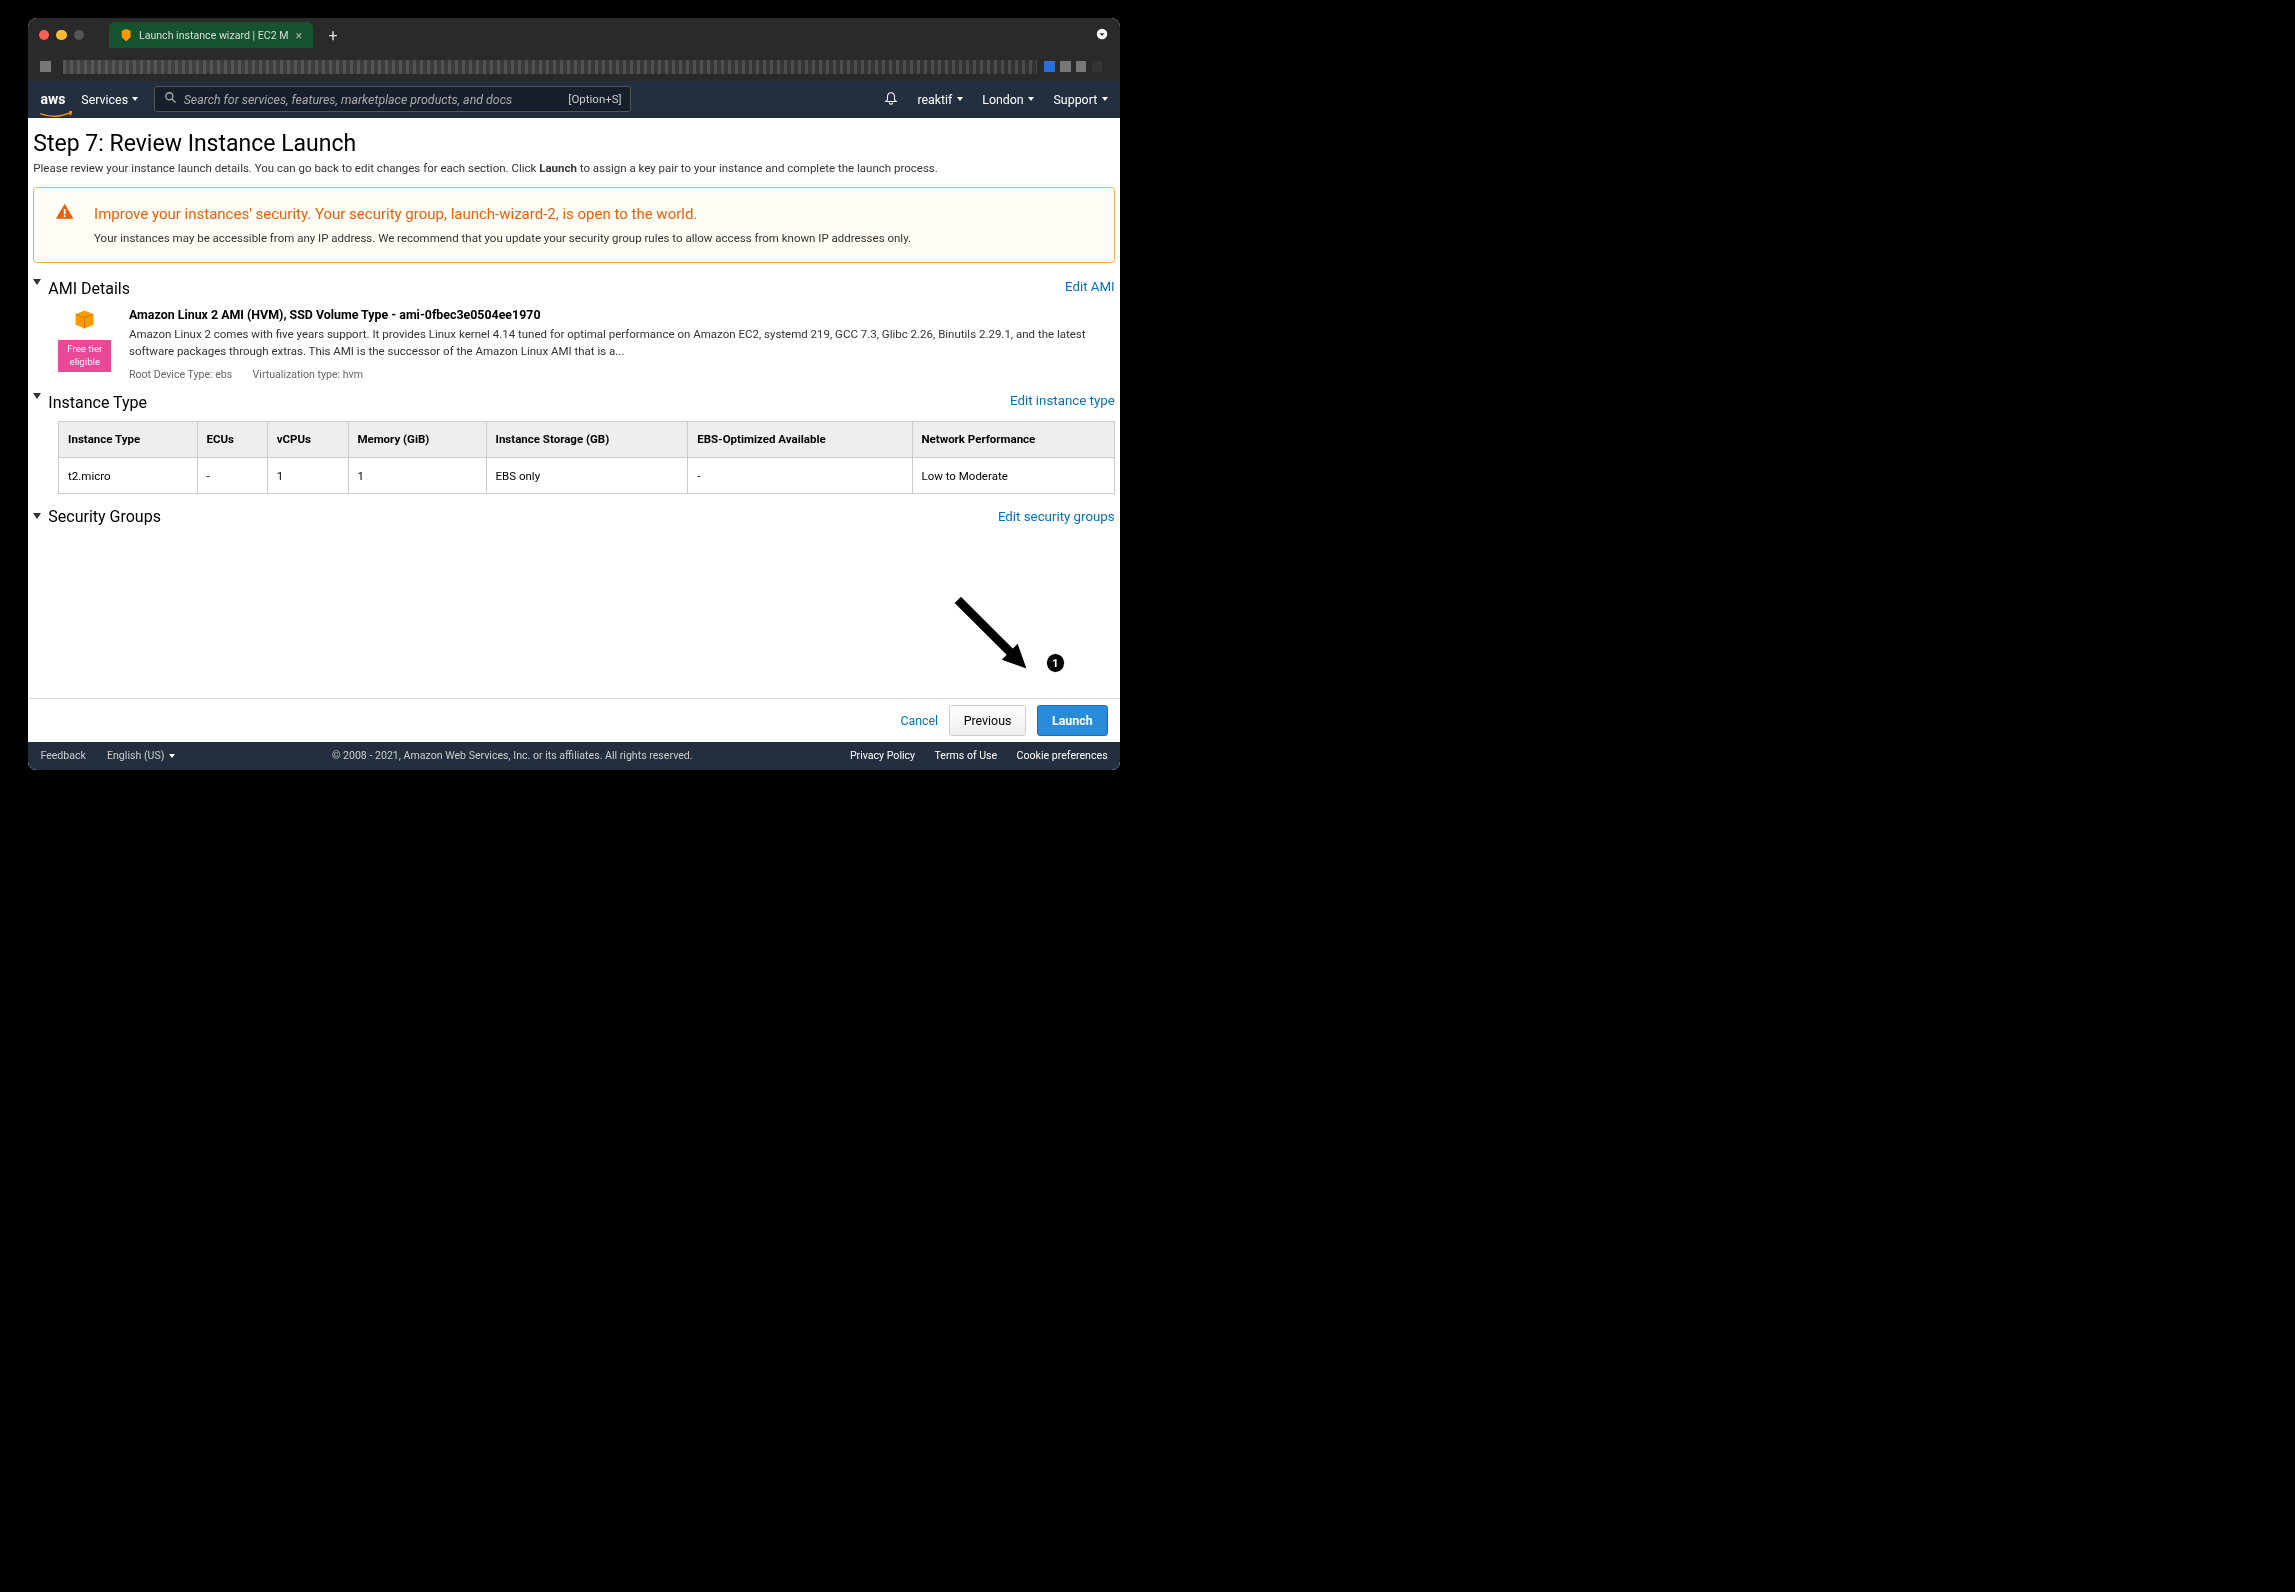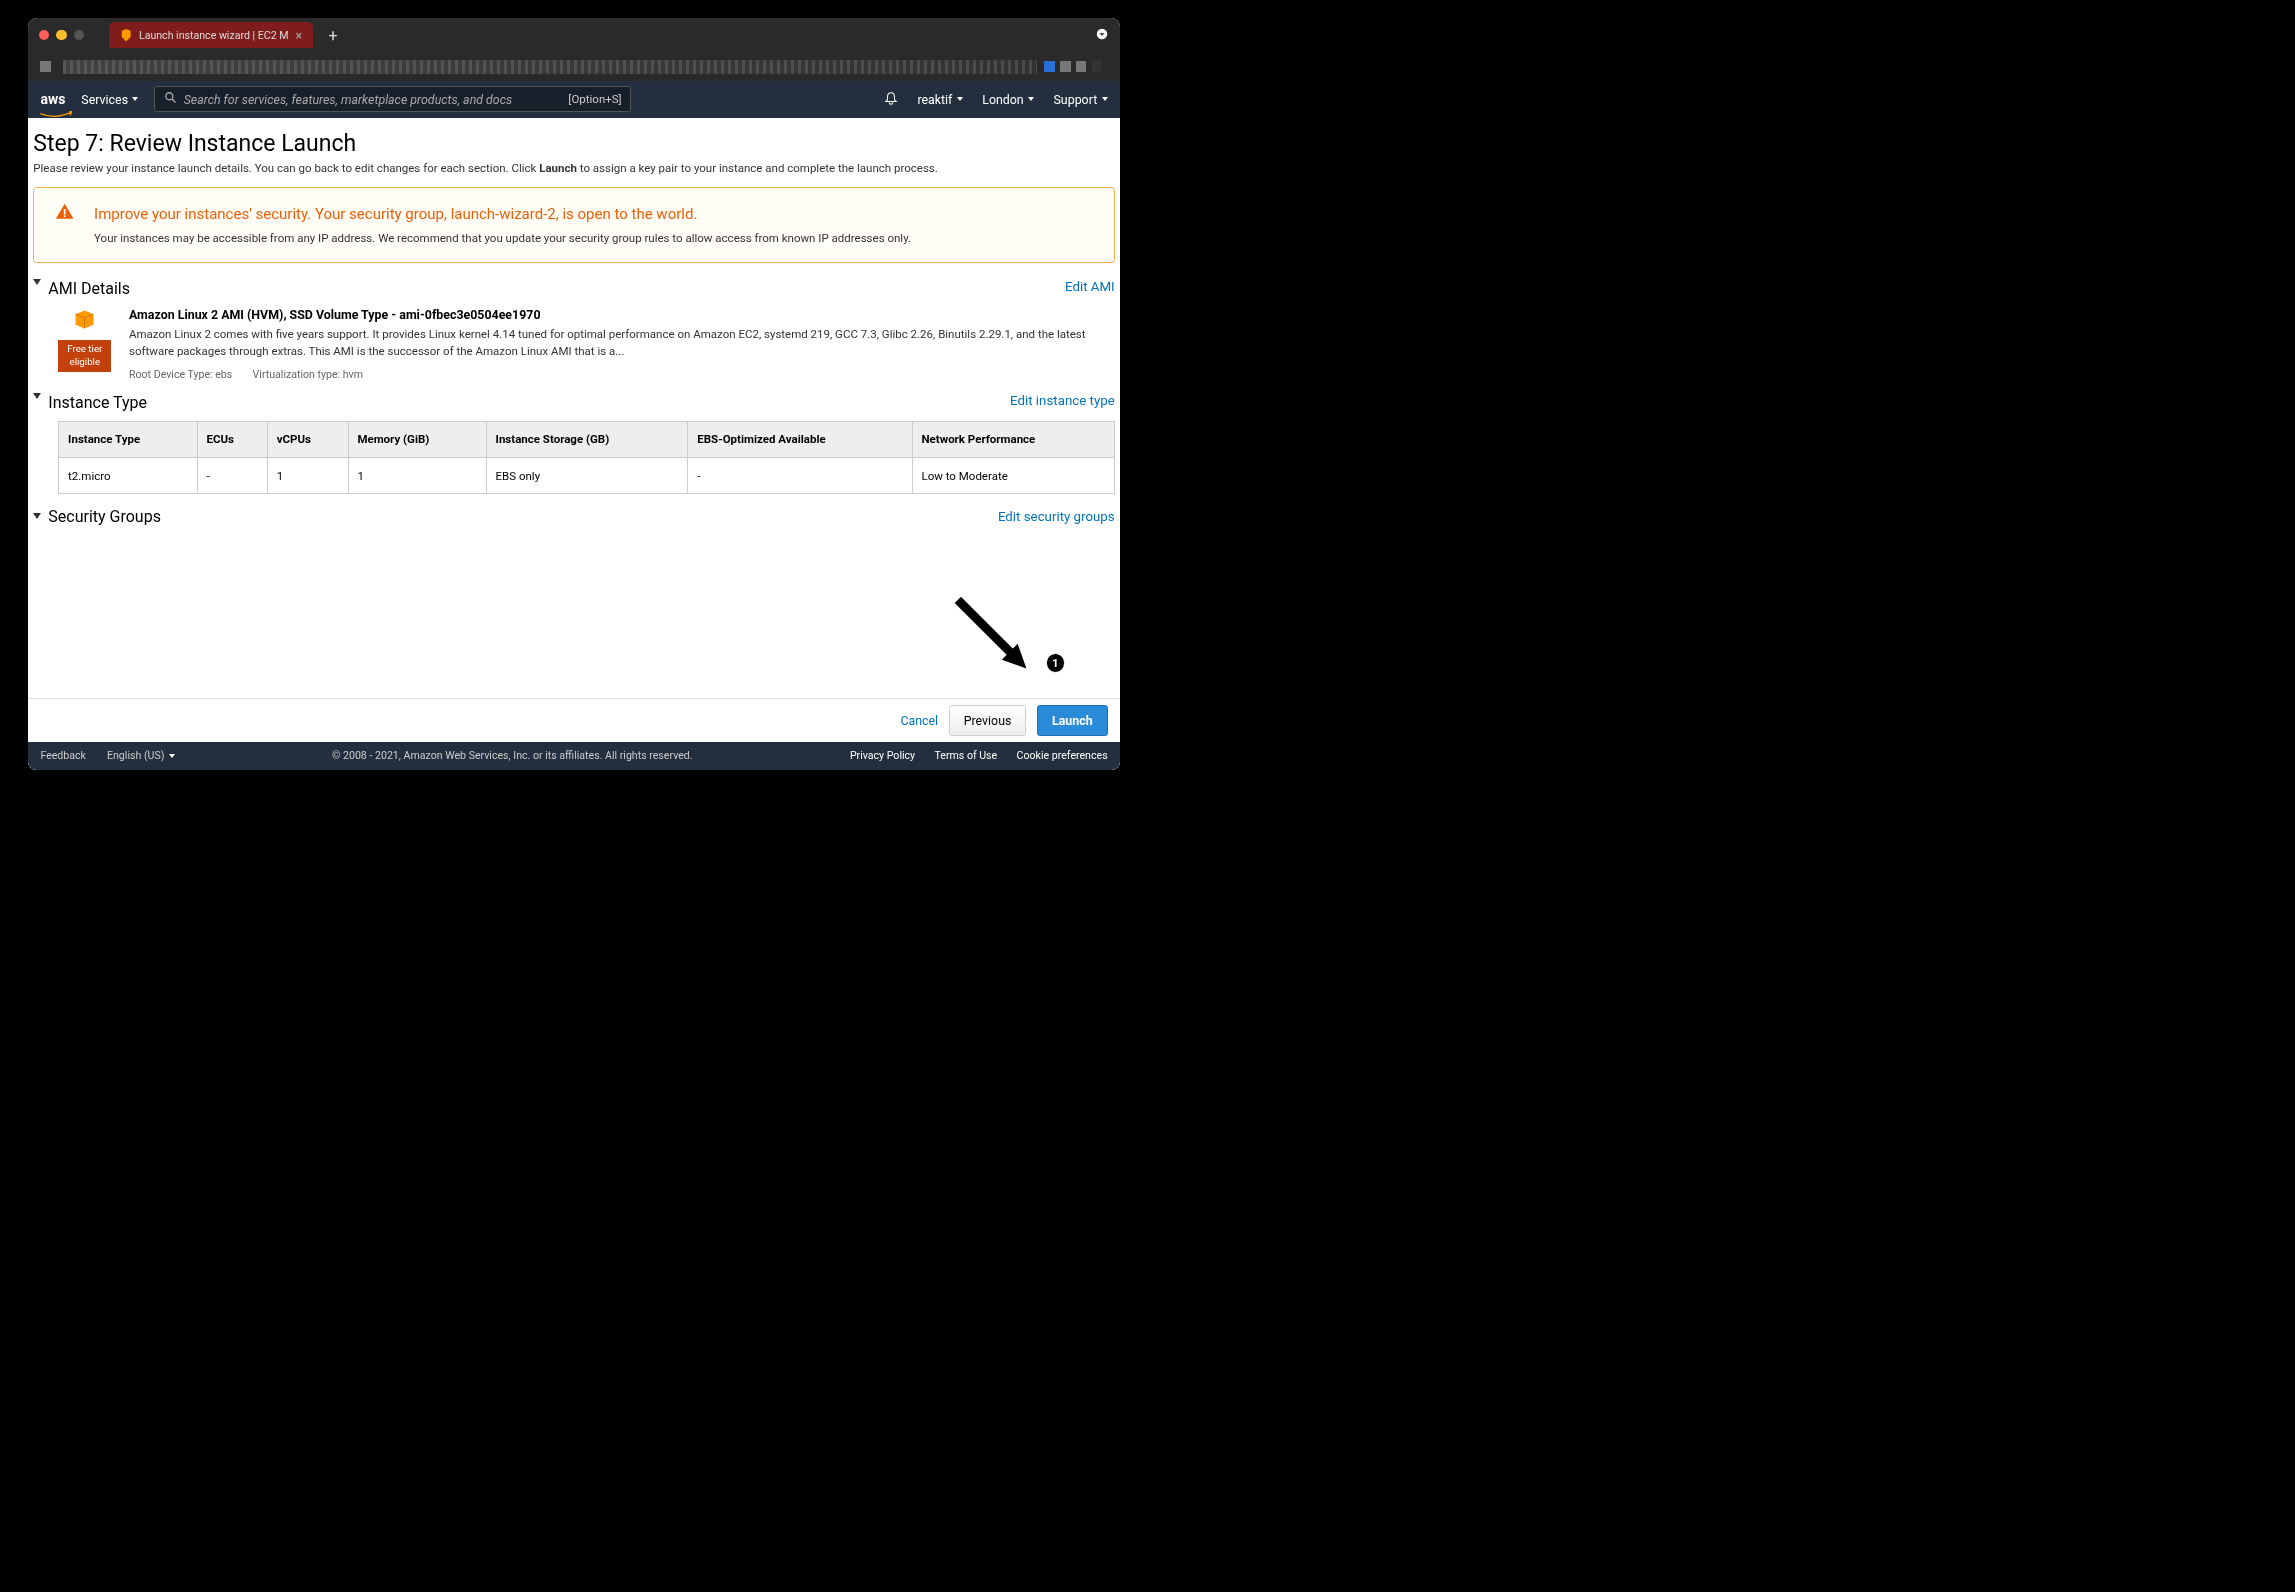--- a/index.html
+++ b/index.html
@@ -4,21 +4,21 @@
 <style>
 * { margin: 0; padding: 0; box-sizing: border-box; font-family: -apple-system, BlinkMacSystemFont, "Segoe UI", Roboto, Helvetica, Arial, sans-serif; }
 body { background: #000; width: 1148px; height: 796px; position: relative; }
 .browser-window { position: absolute; left: 28px; top: 17.7px; right: 28px; bottom: 26.5px; background: #fff; border-radius: 8.8px; overflow: hidden; display: flex; flex-direction: column; box-shadow: 0 0 26.5px rgba(0,0,0,0.5); }
 .titlebar { background: #2a2a2a; height: 35px; display: flex; align-items: center; padding: 0 10.6px; gap: 7px; }
 .traffic-lights { display: flex; gap: 7px; margin-right: 8.8px; }
 .tl { width: 10.6px; height: 10.6px; border-radius: 50%; }
 .tl.red { background: #ff5f57; }
 .tl.yellow { background: #febc2e; }
 .tl.green { background: #555; }
-.browser-tab { background: #7f1d1d; color: #ddd; padding: 5.3px 10.6px; border-radius: 5.3px 5.3px 0 0; display: flex; align-items: center; gap: 7px; font-size: 10.6px; margin-left: 8.8px; }
+.browser-tab { background: #14532d; color: #ddd; padding: 5.3px 10.6px; border-radius: 5.3px 5.3px 0 0; display: flex; align-items: center; gap: 7px; font-size: 10.6px; margin-left: 8.8px; }
 .tab-favicon { width: 12.4px; height: 12.4px; }
 .tab-favicon svg { width: 12.4px; height: 12.4px; }
 .tab-close { color: #aaa; font-size: 12.4px; cursor: pointer; }
 .new-tab { color: #ddd; font-size: 16px; margin-left: 8.8px; cursor: pointer; }
 .titlebar-right { margin-left: auto; color: #ddd; }
 .urlbar-row { background: #2a2a2a; height: 28px; display: flex; align-items: center; padding: 0 12.4px; }
 .url-blurbox { flex: 1; height: 14px; background: linear-gradient(90deg, rgba(120,120,120,0.3), rgba(80,80,80,0.2)); border-radius: 1.8px; margin: 0 7px; position: relative; }
 .url-blurbox::before { content: ""; position: absolute; inset: 0; background: repeating-linear-gradient(90deg, rgba(150,150,150,0.25) 0 2.7px, transparent 2.7px 7px); }
 .sq { width: 10.6px; height: 10.6px; background: #777; margin-right: 5.3px; }
 .sq.blue { background: #2a6fd6; }
@@ -45,21 +45,21 @@
 .alert-content { font-size: 11.5px; color: #333; line-height: 1.6; }
 .alert-title { color: #eb5f07; font-size: 15px; margin-bottom: 3.5px; }
 .alert-content a { color: #0073bb; text-decoration: none; }
 .section { padding: 0 5.3px; margin-bottom: 12.4px; }
 .section-header { display: flex; align-items: flex-start; gap: 7px; font-size: 16px; font-weight: 400; margin-bottom: 8.8px; }
 .section-header .edit-link { margin-left: auto; color: #0073bb; font-size: 13.3px; cursor: pointer; }
 .disclosure { width: 0; height: 0; border-left: 4.4px solid transparent; border-right: 4.4px solid transparent; border-top: 6.2px solid #333; }
 .ami-row { display: flex; gap: 17.7px; padding-left: 25px; }
 .ami-left { display: flex; flex-direction: column; align-items: center; gap: 5.3px; width: 53px; }
 .ami-icon svg { width: 25px; height: 25px; }
-.free-tier-badge { background: #c2410c; color: #fff; font-size: 9.7px; padding: 3.5px 5.3px; text-align: center; line-height: 1.3; }
+.free-tier-badge { background: #ec4899; color: #fff; font-size: 9.7px; padding: 3.5px 5.3px; text-align: center; line-height: 1.3; }
 .ami-details { flex: 1; }
 .ami-title { font-weight: bold; font-size: 12.4px; margin-bottom: 4.4px; }
 .ami-desc { font-size: 11.5px; color: #333; line-height: 1.5; margin-bottom: 7px; }
 .ami-meta { font-size: 10.6px; color: #666; }
 .ami-meta span { margin-right: 17.7px; }
 .instance-table { width: calc(100% - 25px); margin-left: 25px; border-collapse: collapse; font-size: 11.5px; border: 0.9px solid #ccc; }
 .instance-table th { background: #eee; text-align: left; padding: 10.6px 8.8px; font-weight: bold; border: 0.9px solid #ccc; }
 .instance-table td { padding: 10.6px 8.8px; border: 0.9px solid #ccc; }
 .partial-section { padding: 0 5.3px; }
 .partial-header { display: flex; align-items: center; gap: 7px; font-size: 16px; font-weight: 400; }

